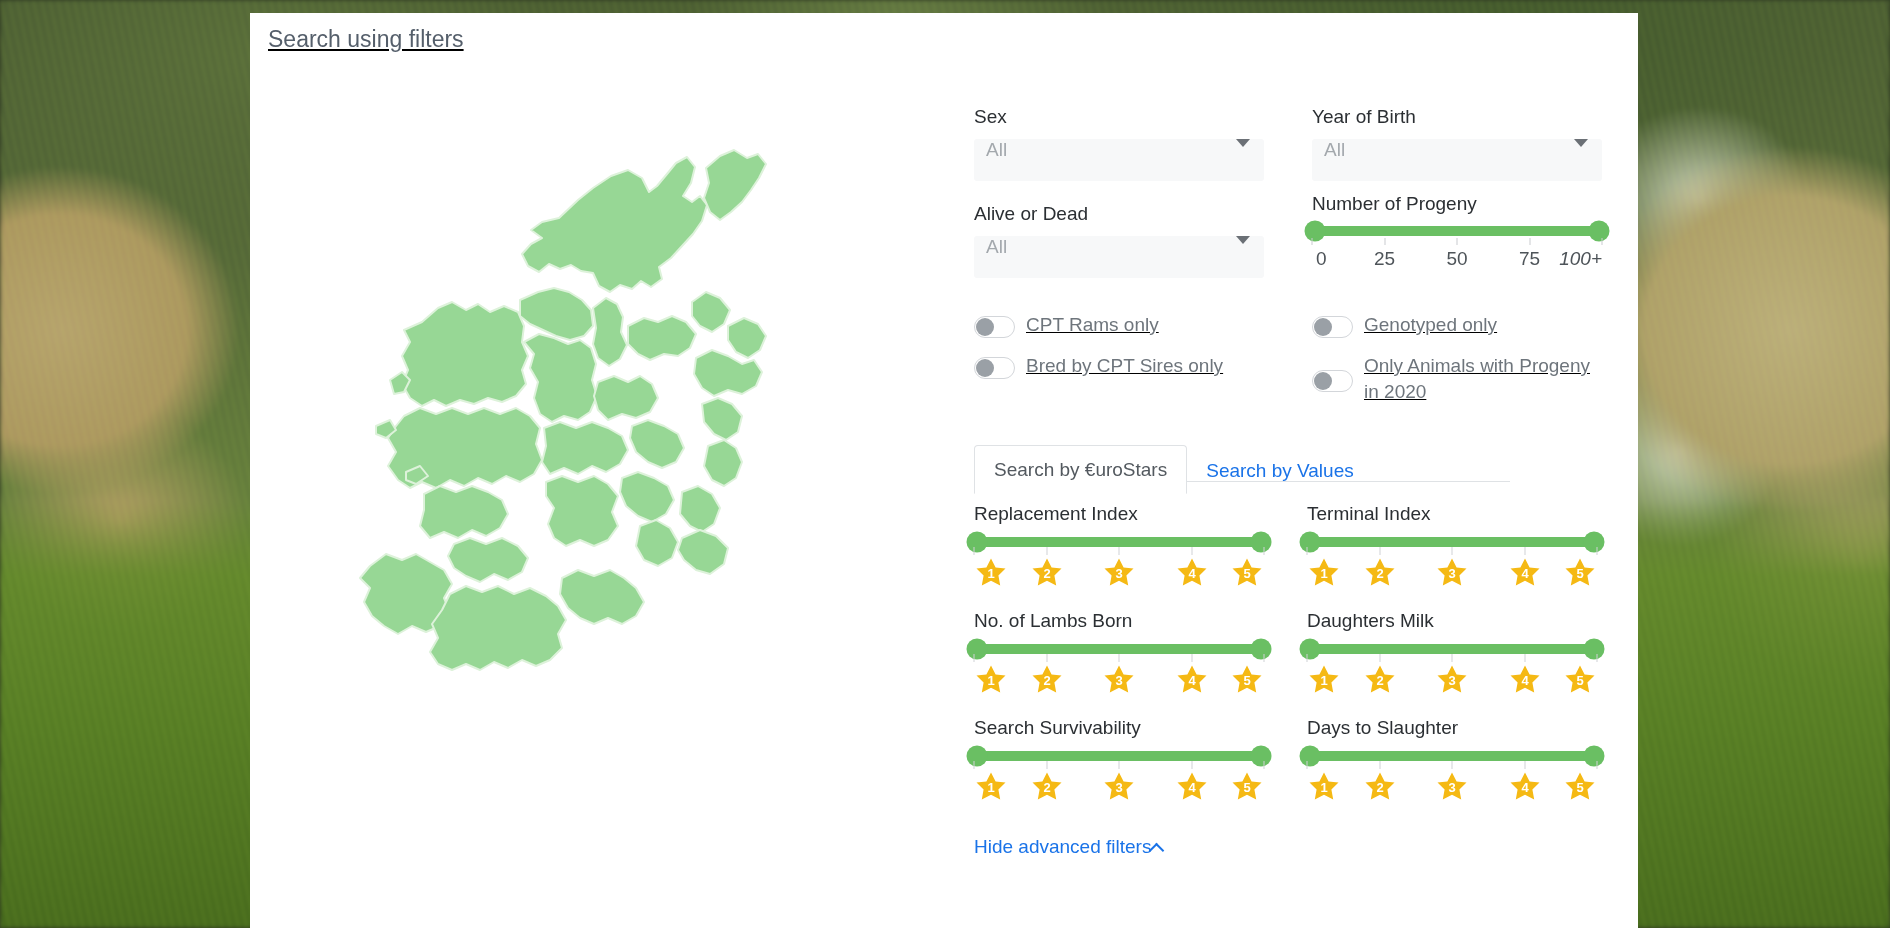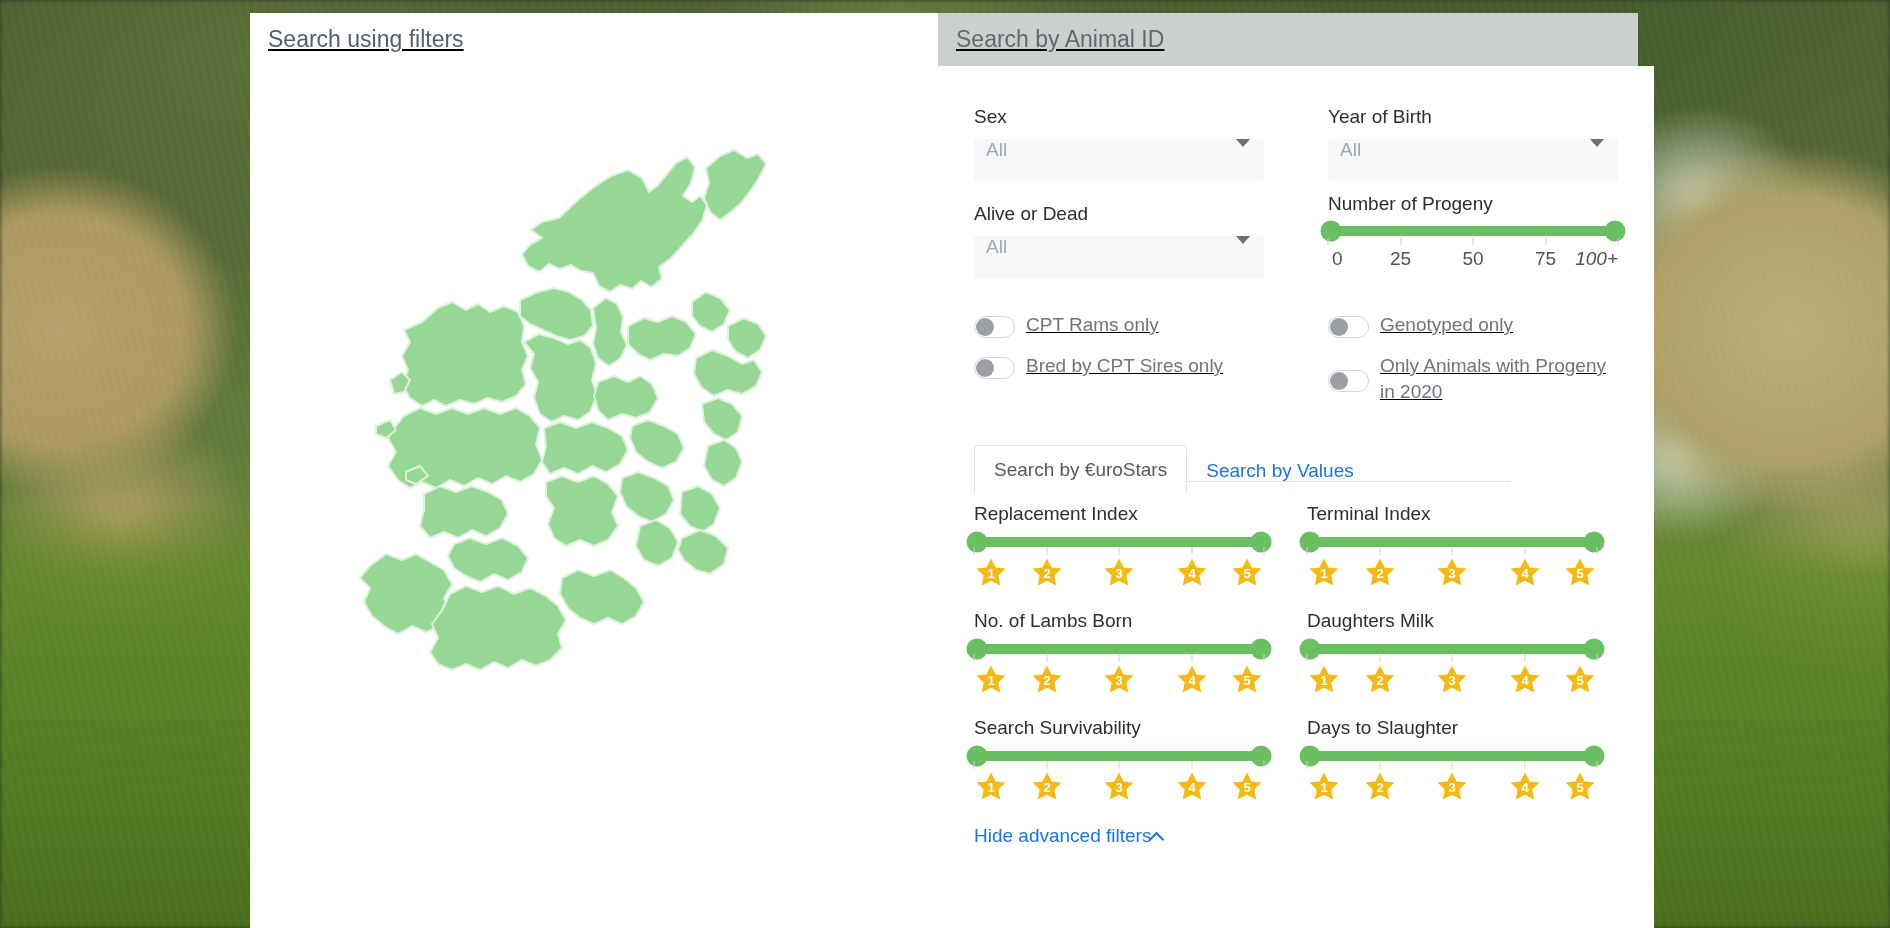--- a/index.html
+++ b/index.html
@@ -98,21 +98,21 @@
     flex: 1;
     padding: 40px 36px 0 36px;
     background: #ffffff;
     position: relative;
   }
 
   
   .grid2 {
     display: grid;
     grid-template-columns: 290px 290px;
-    column-gap: 64px;
+    column-gap: 48px;
   }
 
   .field-label {
     font-size: 19px;
     color: #2b2f33;
     margin-bottom: 11px;
     display: block;
   }
 
   .select-box {
@@ -273,21 +273,21 @@
   }
   .stars-row .st {
     position: absolute;
     top: 0;
     transform: translateX(-50%);
     cursor: pointer;
   }
 
   
   .hide-adv {
-    margin-top: 21px;
+    margin-top: 32px;
     font-size: 19px;
     color: #1a73e8;
     display: inline-flex;
     align-items: center;
     gap: 0;
     cursor: pointer;
   }
   .chev-up {
     display: inline-block;
     width: 11px; height: 11px;
@@ -301,23 +301,20 @@
 </head>
 <body>
 
 <div id="bg"></div>
 
 <div id="panel">
 
   <div class="tabstrip">
     <div class="tab-main">
       <span>Search using filters</span>
-    </div>
-    <div class="tab-alt">
-      <span>Search by Animal ID</span>
     </div>
   </div>
 
   <div class="panel-body">
 
     <div class="map-pane">
       <svg width="560" height="620" viewBox="0 0 560 620">
         <g fill="#97d795" stroke="#ddf2da" stroke-width="2" stroke-linejoin="round">
 
           <path d="M249 92 L268 74 L283 62 L301 50 L318 44 L332 52 L339 66 L347 60 L357 48 L366 37 L377 31 L385 41 L381 57 L373 70 L382 76 L390 70 L397 79 L392 95 L383 108 L372 120 L361 132 L349 141 L352 153 L341 161 L331 155 L322 163 L310 159 L300 166 L289 160 L283 147 L271 145 L261 139 L250 143 L239 138 L229 146 L218 140 L212 128 L221 118 L232 112 L221 104 L232 96 Z"></path>

